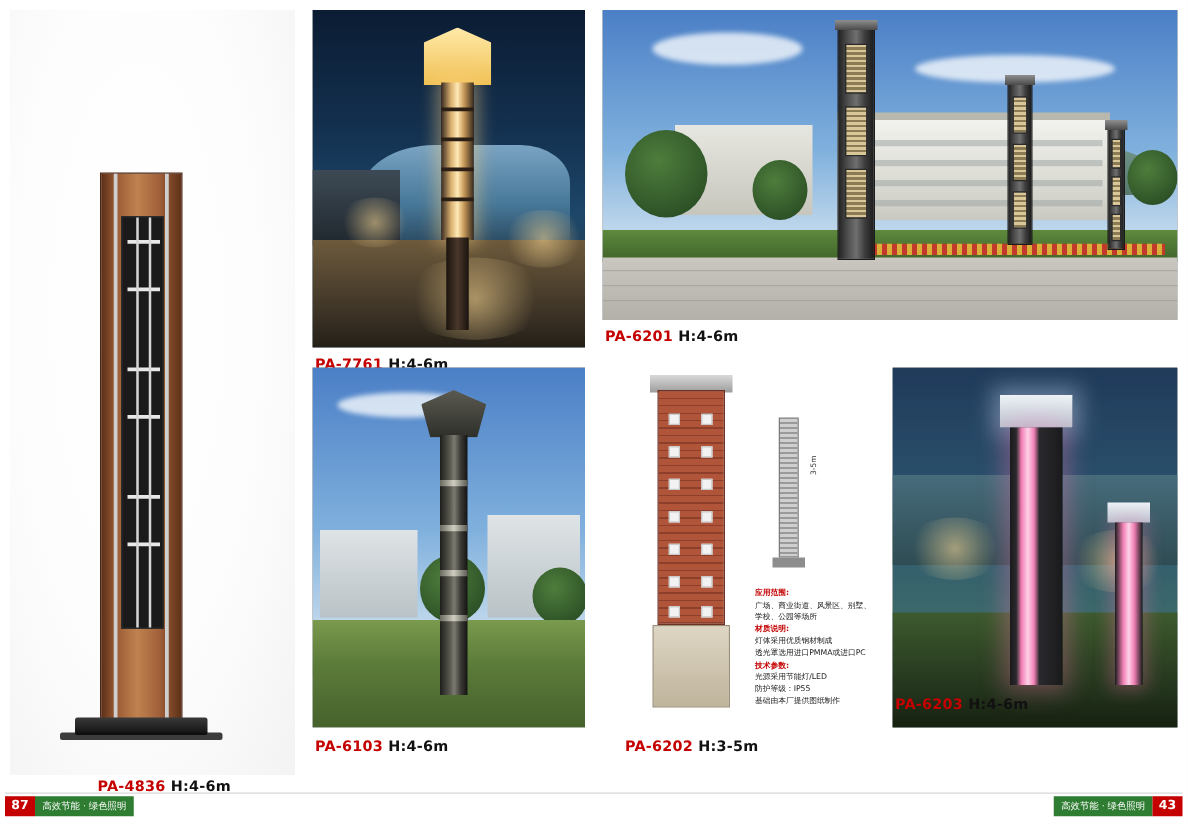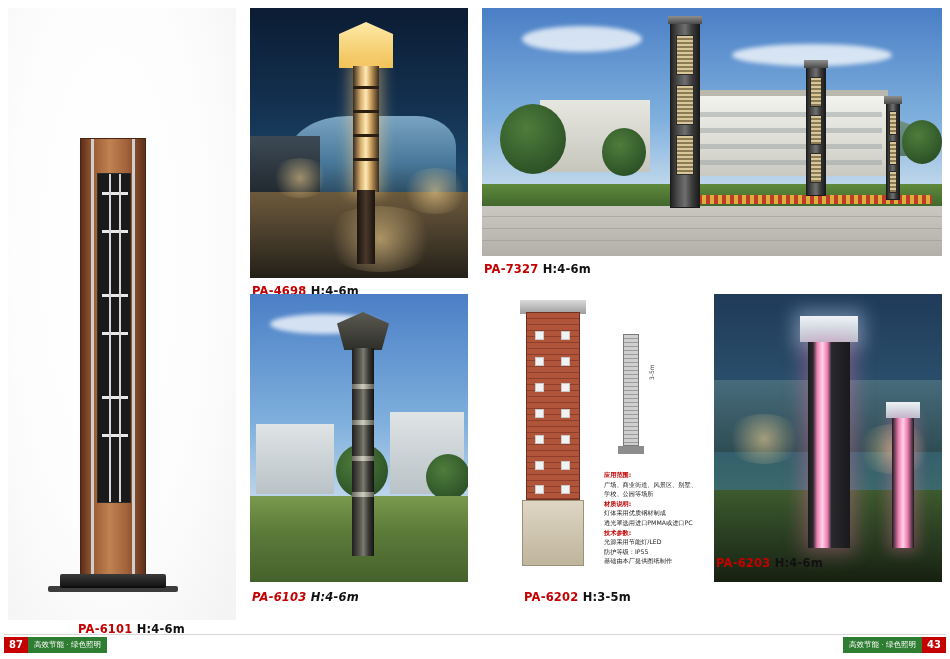--- a/index.html
+++ b/index.html
@@ -336,21 +336,21 @@
         <div class="bar" style="top:222px;"></div>
         <div class="bar" style="top:260px;"></div>
         <div style="position:absolute;left:11px;top:0;width:2px;height:100%;background:#d6d6d6;"></div>
         <div style="position:absolute;left:21px;top:0;width:2px;height:100%;background:#d6d6d6;"></div>
       </div>
     </div>
     <div class="base6101"></div>
     <div class="base6101s"></div>
   </div>
   <div class="cap" style="left:78px; top:622px;">
-    <span>PA-6101</span>
+    <span>PA-4836</span>
     <span class="h">H:4-6m</span>
   </div>
 
   <div class="ph p6102">
     <div class="sky-night"></div>
     <div class="bldg-glass"></div>
     <div class="bldg-dark"></div>
     <div class="ground-night"></div>
     <div class="glowspot" style="left:20px; top:150px; width:60px; height:40px;"></div>
     <div class="glowspot" style="left:150px; top:160px; width:70px; height:46px;"></div>
@@ -360,21 +360,21 @@
       <div class="body">
         <div class="seg" style="top:20px;"></div>
         <div class="seg" style="top:44px;"></div>
         <div class="seg" style="top:68px;"></div>
         <div class="seg" style="top:92px;"></div>
       </div>
       <div class="post"></div>
     </div>
   </div>
   <div class="cap" style="left:252px; top:284px;">
-    <span>PA-4698</span>
+    <span>PA-7761</span>
     <span class="h">H:4-6m</span>
   </div>
 
   <div class="ph p6201">
     <div class="sky-day"></div>
     <div class="cloud" style="left:40px; top:18px; width:120px; height:26px;"></div>
     <div class="cloud" style="left:250px; top:36px; width:160px; height:22px;"></div>
     <div class="hill"></div>
     <div class="bldg-left"></div>
     <div class="bldg-white">
@@ -407,21 +407,21 @@
       <div class="pan" style="top:86px; height:30px;"></div>
     </div>
     <div class="lamp6201" style="left:404px; top:94px; width:14px; height:98px;">
       <div class="cap2"></div>
       <div class="pan" style="top:8px; height:24px;"></div>
       <div class="pan" style="top:38px; height:24px;"></div>
       <div class="pan" style="top:68px; height:22px;"></div>
     </div>
   </div>
   <div class="cap" style="left:484px; top:262px;">
-    <span>PA-7327</span>
+    <span>PA-6201</span>
     <span class="h">H:4-6m</span>
   </div>
 
   <div class="ph p6103">
     <div class="sky-day"></div>
     <div class="cloud" style="left:20px; top:20px; width:110px; height:20px;"></div>
     <div class="bldg6103" style="left:6px; top:130px; width:78px; height:70px;"></div>
     <div class="bldg6103" style="left:140px; top:118px; width:74px; height:82px;"></div>
     <div class="tree" style="left:86px; top:150px; width:52px; height:54px;"></div>
     <div class="tree" style="left:176px; top:160px; width:44px; height:46px;"></div>
@@ -430,21 +430,21 @@
     <div class="lamp6103">
       <div class="top"></div>
       <div class="shaft">
         <div class="band" style="top:36px;"></div>
         <div class="band" style="top:72px;"></div>
         <div class="band" style="top:108px;"></div>
         <div class="band" style="top:144px;"></div>
       </div>
     </div>
   </div>
-  <div class="cap" style="left:252px; top:590px;font-style:italic;">
+  <div class="cap" style="left:252px; top:590px;">
     <span>PA-6103</span>
     <span class="h">H:4-6m</span>
   </div>
 
   <div class="ph p6202">
     <div style="position:absolute;inset:0;background:#ffffff;"></div>
     <div class="cap6202"></div>
     <div class="col6202">
       <div class="sq" style="left:8px; top:18px;"></div>
       <div class="sq" style="left:34px; top:18px;"></div>
@@ -461,21 +461,21 @@
       <div class="sq" style="left:8px; top:172px;"></div>
       <div class="sq" style="left:34px; top:172px;"></div>
     </div>
     <div class="base6202"></div>
     <div class="mini6202">
       <div class="cl"></div>
       <div class="bs"></div>
     </div>
     <div class="dimtext">3-5m</div>
   </div>
-  <div class="cap" style="left:524px; top:590px;">
+  <div class="cap" style="left:500px; top:590px;">
     <span>PA-6202</span>
     <span class="h">H:3-5m</span>
   </div>
 
   <div class="spec" style="left:604px; top:470px;">
     <div class="hdr">应用范围:</div>
     <div>广场、商业街道、风景区、别墅、</div>
     <div>学校、公园等场所</div>
     <div class="hdr">材质说明:</div>
     <div>灯体采用优质钢材制成</div>

